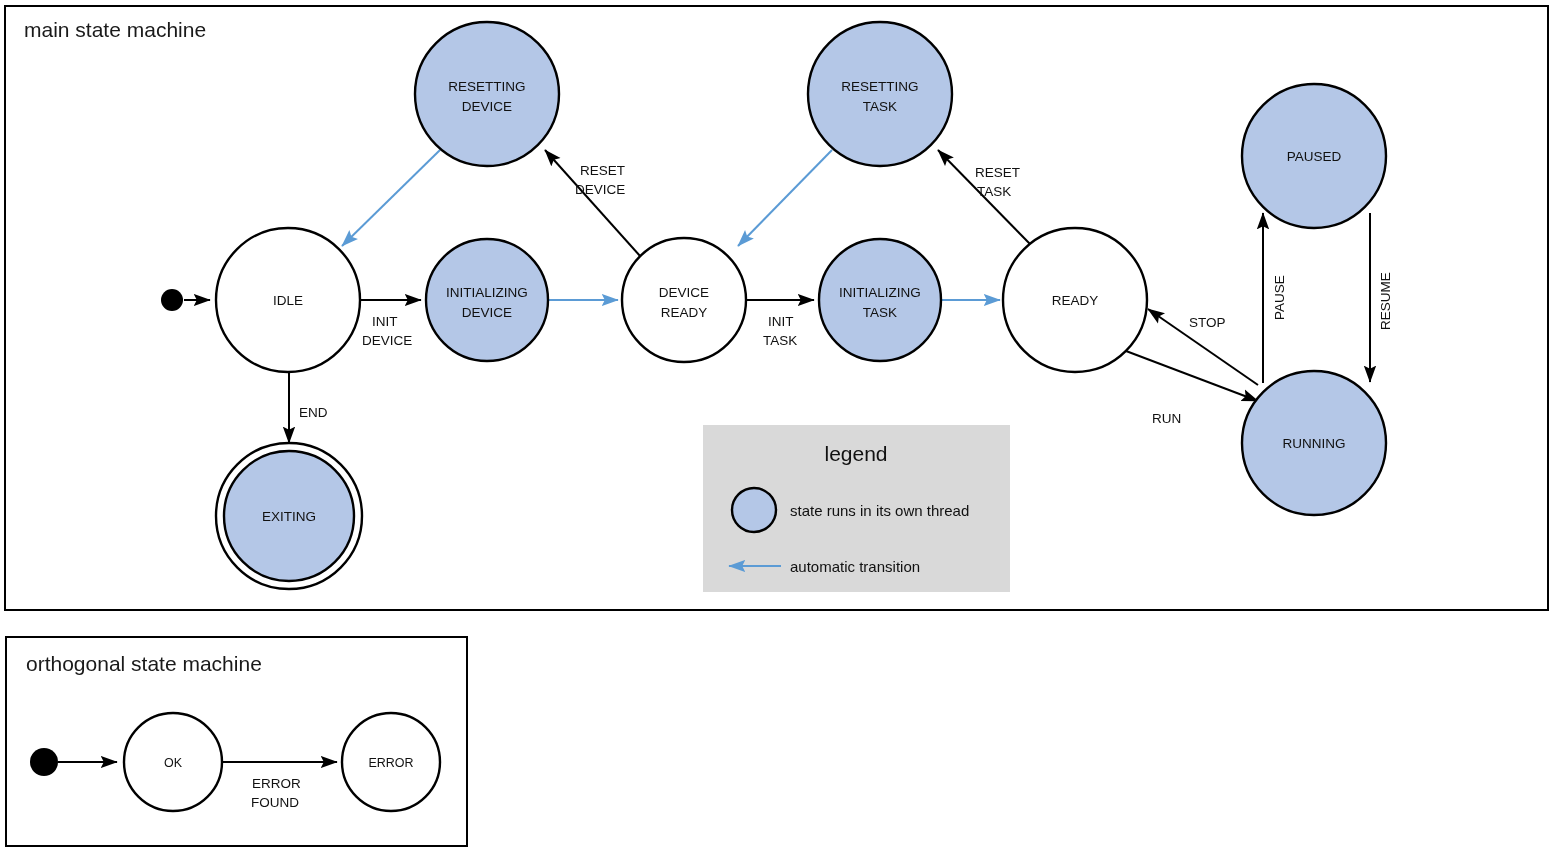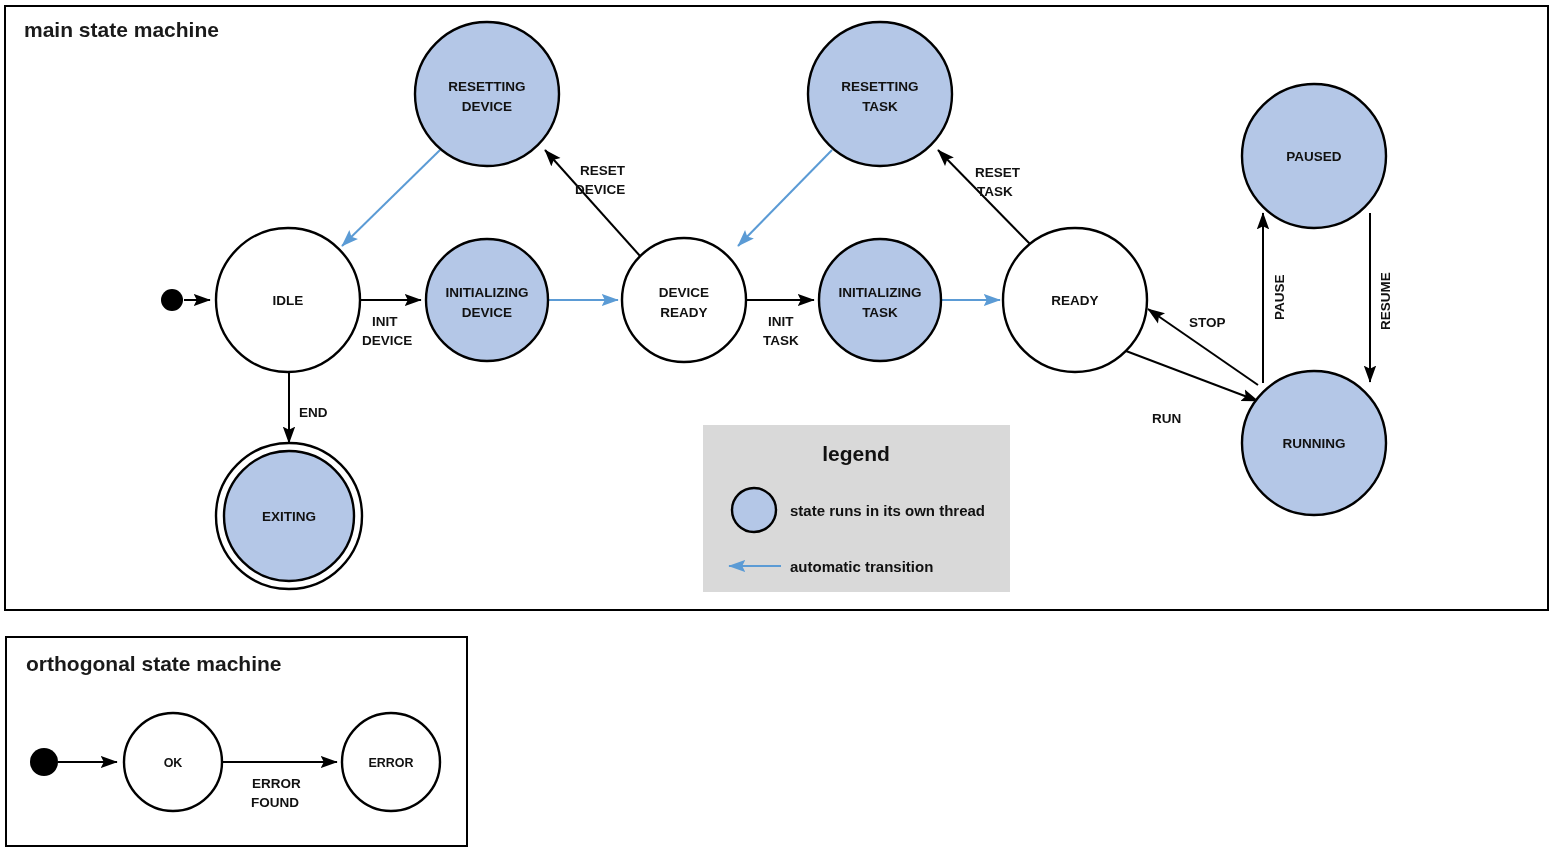--- a/index.html
+++ b/index.html
@@ -10,21 +10,20 @@
   body {
     width: 1555px;
     height: 852px;
     font-family: "Liberation Sans", sans-serif;
     overflow: hidden;
   }
   #stage {
     position: relative;
     width: 1555px;
     height: 684px;
-    font-weight: bold;
   }
   svg#diagram {
     display: block;
     width: 1555px;
     height: 852px;
   }
   .frame-rect {
     fill: #ffffff;
     stroke: #000000;
     stroke-width: 2;

